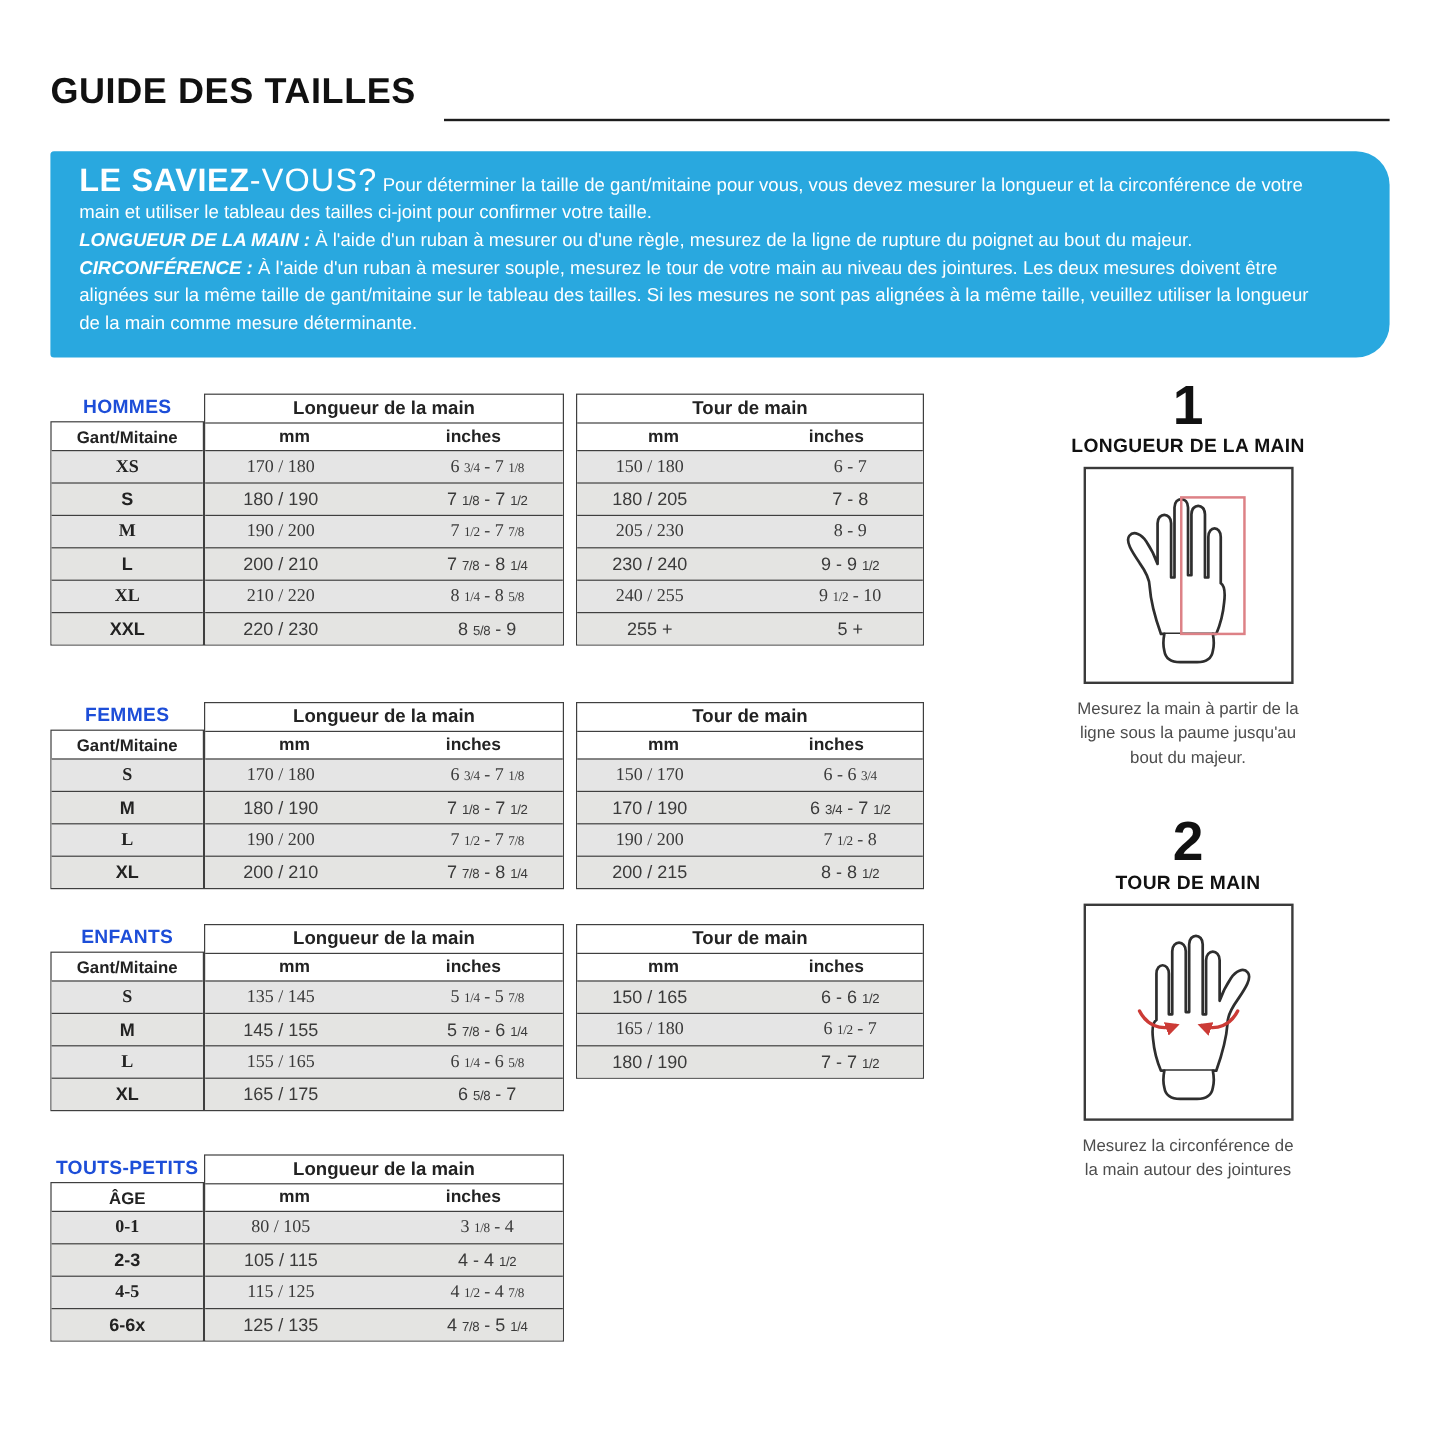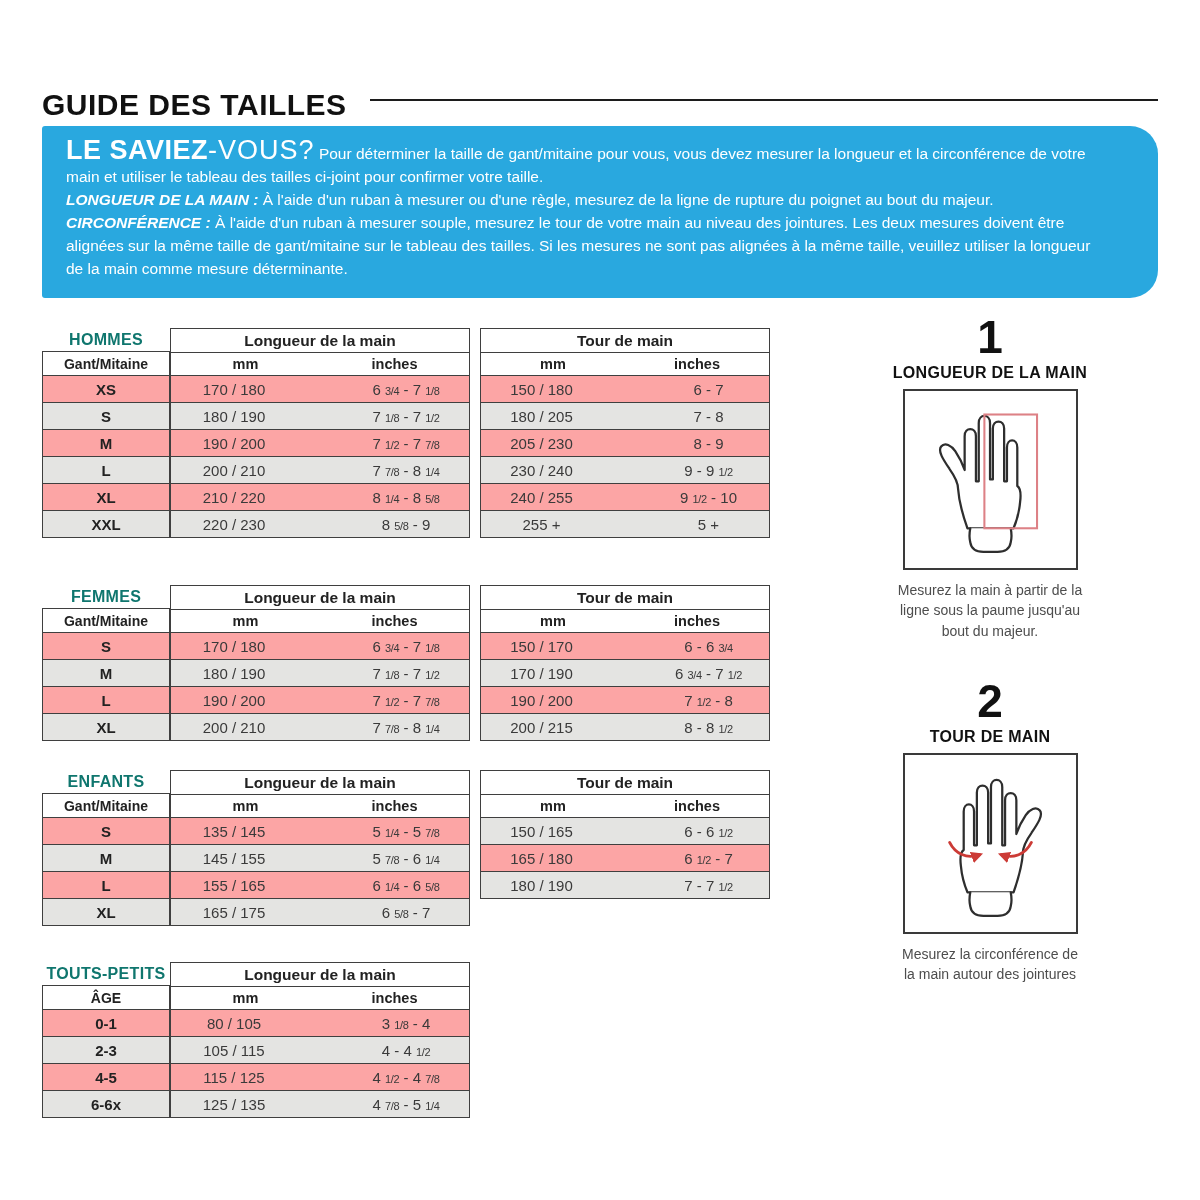--- a/index.html
+++ b/index.html
@@ -1,52 +1,52 @@
 <!DOCTYPE html>
 <html><head>
 <meta charset="utf-8">
 <style>
   html,body{margin:0;padding:0;background:#fff;}
   .canvas{position:relative;width:1200px;height:1200px;background:#fff;overflow:hidden;
           font-family:"Liberation Sans", sans-serif;color:#222;}
 
   
-  .page-title{position:absolute;left:42px;top:88px;font-size:30px;font-weight:800;
+  .page-title{position:absolute;left:42px;top:60px;font-size:30px;font-weight:800;
               letter-spacing:.5px;color:#111;white-space:nowrap;}
   .title-rule{position:absolute;left:370px;top:99px;width:788px;height:2px;background:#1c1c1c;}
 
   
   .info-box{position:absolute;left:42px;top:126px;width:1116px;height:172px;box-sizing:border-box;
             background:#29A8DF;border-radius:3px 28px 28px 3px;color:#fff;
             padding:13px 55px 0 24px;}
   .info-text{font-size:15.5px;line-height:23px;}
   .saviez-bold{font-size:27px;font-weight:800;letter-spacing:.5px;}
   .saviez-light{font-size:27px;font-weight:400;letter-spacing:1px;}
   .info-label{font-weight:800;font-style:italic;}
 
   
   .size-table{position:absolute;left:42px;}
   .tcol,.tblock{position:absolute;top:0;box-sizing:border-box;}
   .tcol{left:0;width:128px;}
   .b1{left:128px;width:300px;}
   .b2{left:438px;width:290px;}
   .group-label{height:23px;display:flex;align-items:center;justify-content:center;
-               font-weight:800;font-size:16px;color:#0f766e;letter-spacing:.3px;}
+               font-weight:800;font-size:16px;color:#1d4ed8;letter-spacing:.3px;}
   .sizes-box,.tblock{border:1.5px solid #3f3f3f;background:#fff;}
   .cell{box-sizing:border-box;display:flex;align-items:center;justify-content:center;}
   .cell + .cell{border-top:1.5px solid #3f3f3f;}
   .head-cell{height:23px;font-weight:700;font-size:14px;}
   .block-title{height:23px;font-weight:700;font-size:15.5px;}
   .sub-row{height:23px;font-weight:700;font-size:14.5px;}
   .sub-row span{flex:1;text-align:center;}
   .size-cell{height:27px;font-weight:700;font-size:15px;color:#222;}
   .data-row{height:27px;font-size:15px;color:#3a3a3a;gap:46px;}
   .data-row span{flex:1;text-align:center;white-space:nowrap;}
   .frac{font-size:11px;letter-spacing:-.3px;}
-  .bg-a{background:#fca5a5;}
+  .bg-a{background:#e5e5e5;font-family:Liberation Serif, serif;}
   .bg-b{background:#E4E4E2;}
 
   
   .figure{position:absolute;left:880px;width:220px;text-align:center;}
   .fig-number{font-size:46px;font-weight:800;line-height:1;color:#111;}
   .fig-title{margin-top:4px;font-size:16px;font-weight:800;letter-spacing:.3px;color:#111;}
   .fig-box{margin:7px auto 0;width:171px;height:177px;border:2px solid #3a3a3a;background:#fff;}
   .fig-caption{margin:10px auto 0;width:200px;font-size:14px;line-height:1.45;color:#4d4d4d;
                white-space:pre-line;}
 </style>

